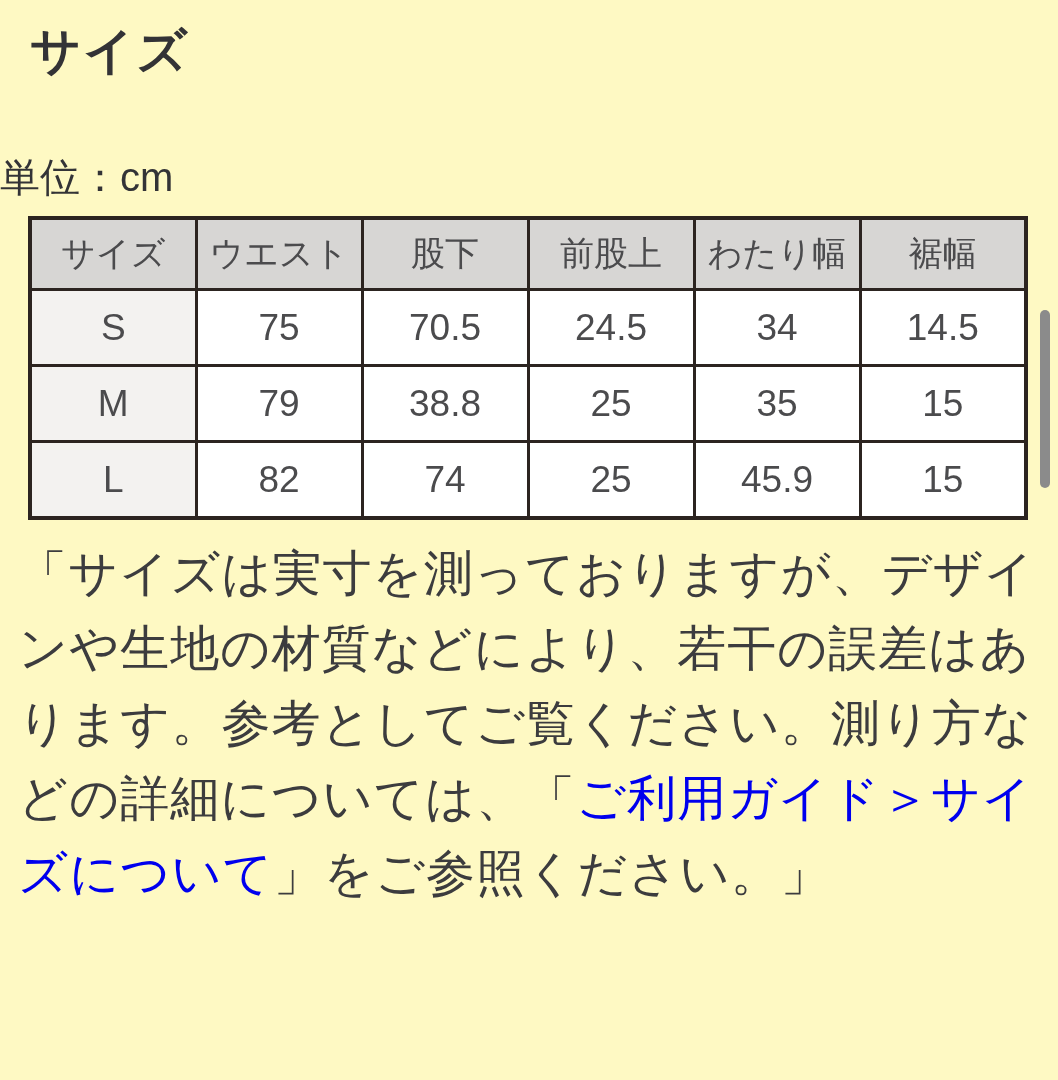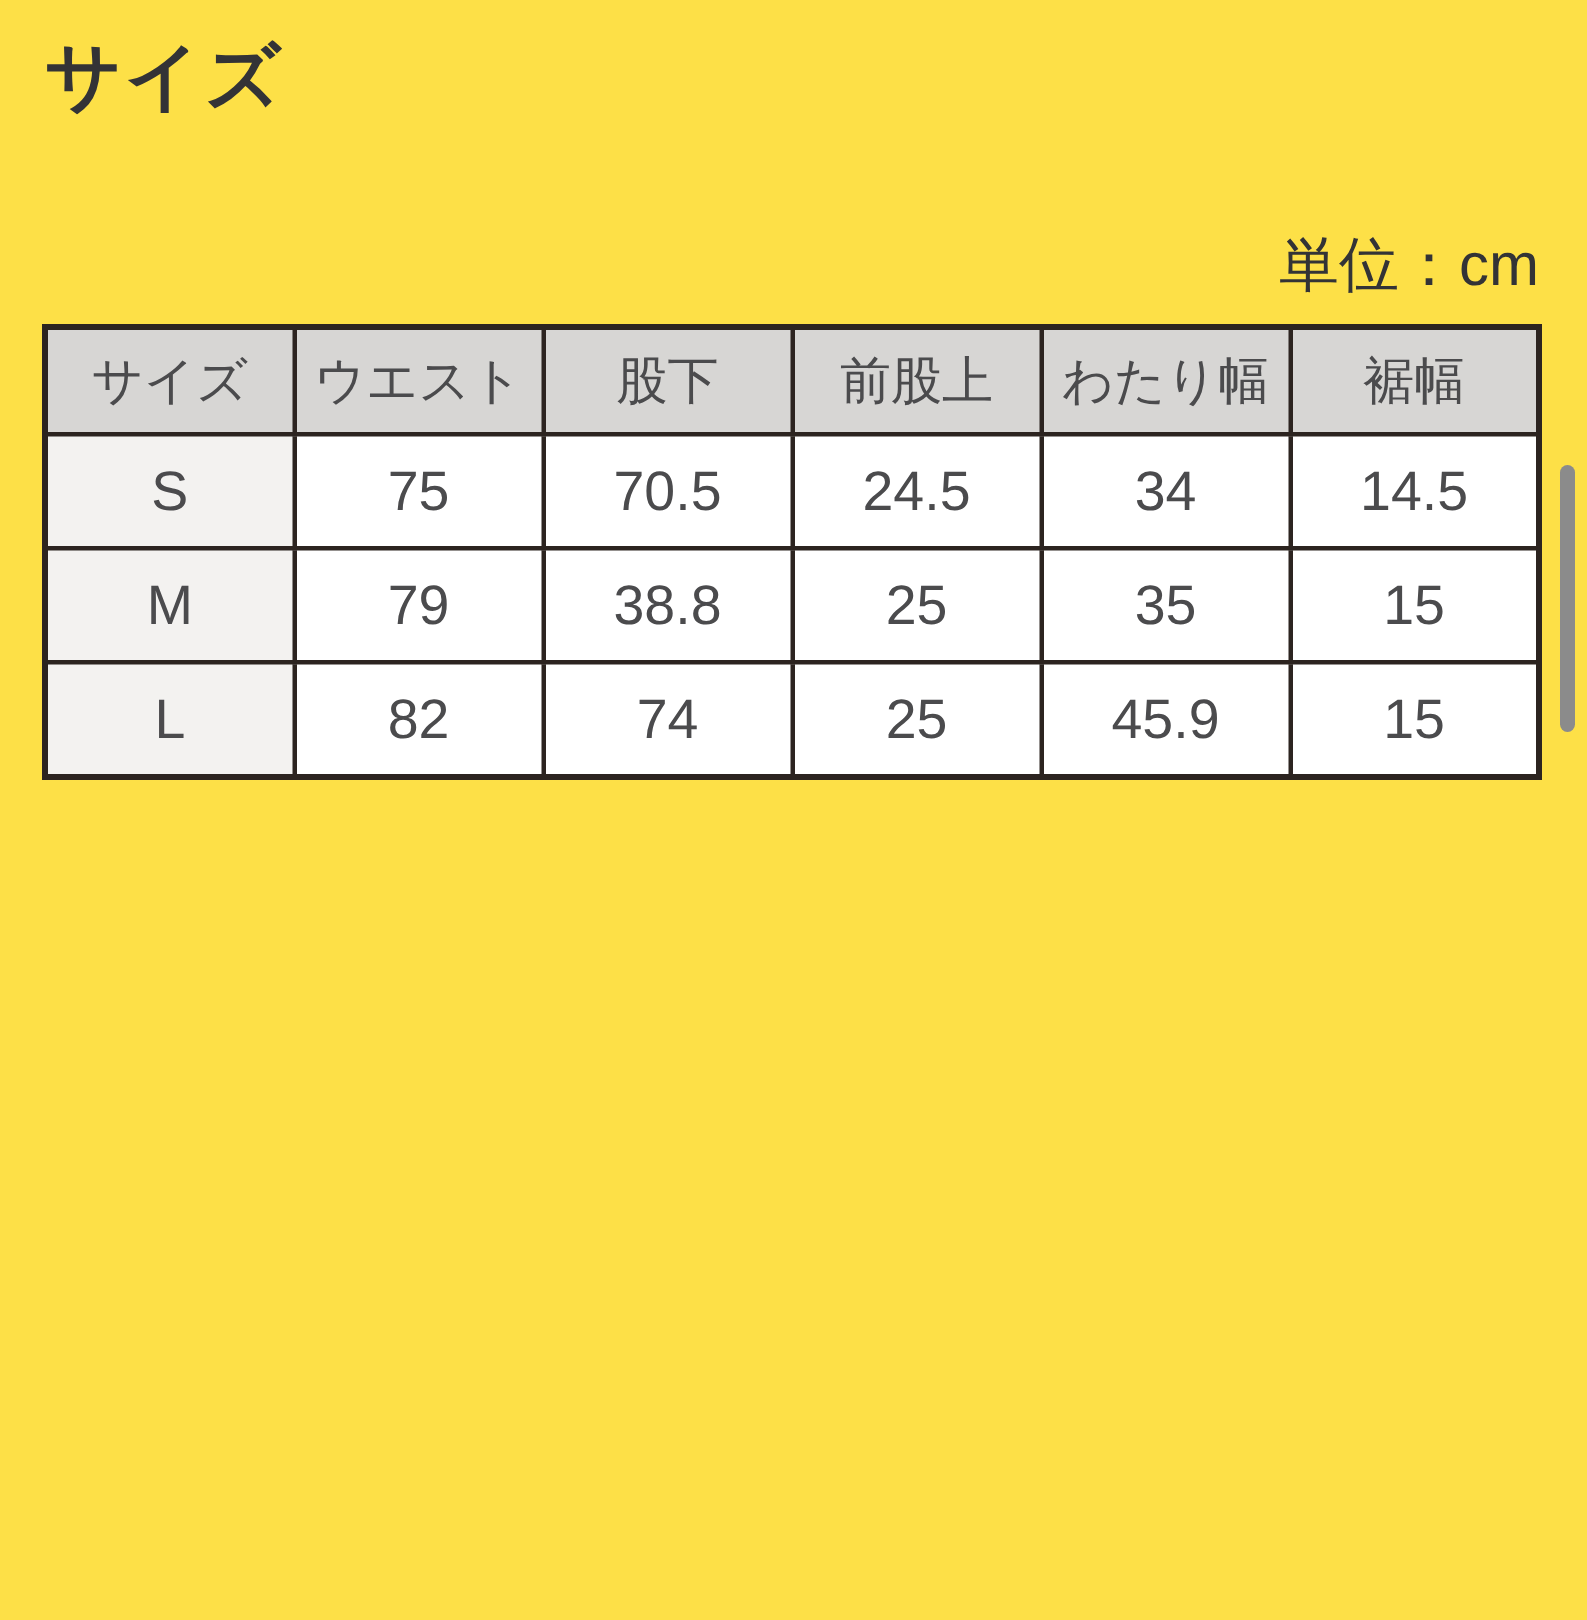--- a/index.html
+++ b/index.html
@@ -5,36 +5,35 @@
   html, body {
     margin: 0;
     padding: 0;
     background: #ffffff;
     font-family: "Liberation Sans", "DejaVu Sans", sans-serif;
   }
   .screen {
     position: relative;
     width: 1058px;
     height: 1080px;
-    background: #fde047;
+    background: #fef9c3;
     overflow: hidden;
   }
   .page-title {
     margin: 0;
     padding: 24px 0 0 30px;
     font-size: 50px;
     font-weight: 700;
     color: #333336;
     letter-spacing: 2px;
     line-height: 1.1;
   }
   .unit-row {
     margin-top: 76px;
     padding-right: 32px;
-    text-align: right;
     font-size: 40px;
     color: #333336;
     line-height: 1.1;
   }
   table.size-table {
     margin: 17px 0 0 28px;
     width: 1000px;
     border-collapse: collapse;
     table-layout: fixed;
     border: 4px solid #2c2420;
@@ -126,16 +125,17 @@
         <td class="size-col">L</td>
         <td>82</td>
         <td>74</td>
         <td>25</td>
         <td>45.9</td>
         <td>15</td>
       </tr>
     </tbody>
   </table>
 
+  <p class="size-note"><span>「サイズは実寸を測っておりますが、デザインや生地の材質などにより、若干の誤差はあります。参考としてご覧ください。測り方などの詳細については、「</span><a class="guide-link">ご利用ガイド＞サイズについて</a><span>」をご参照ください。」</span></p>
 
   <div class="scrollbar-thumb"></div>
 
 </div>
 
 </body></html>

